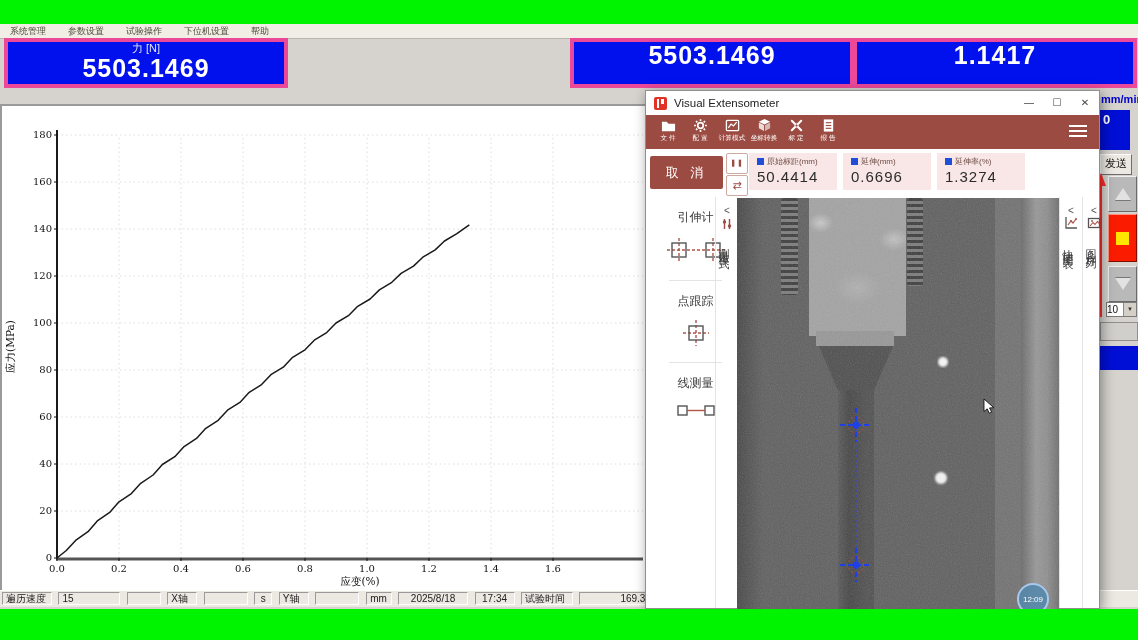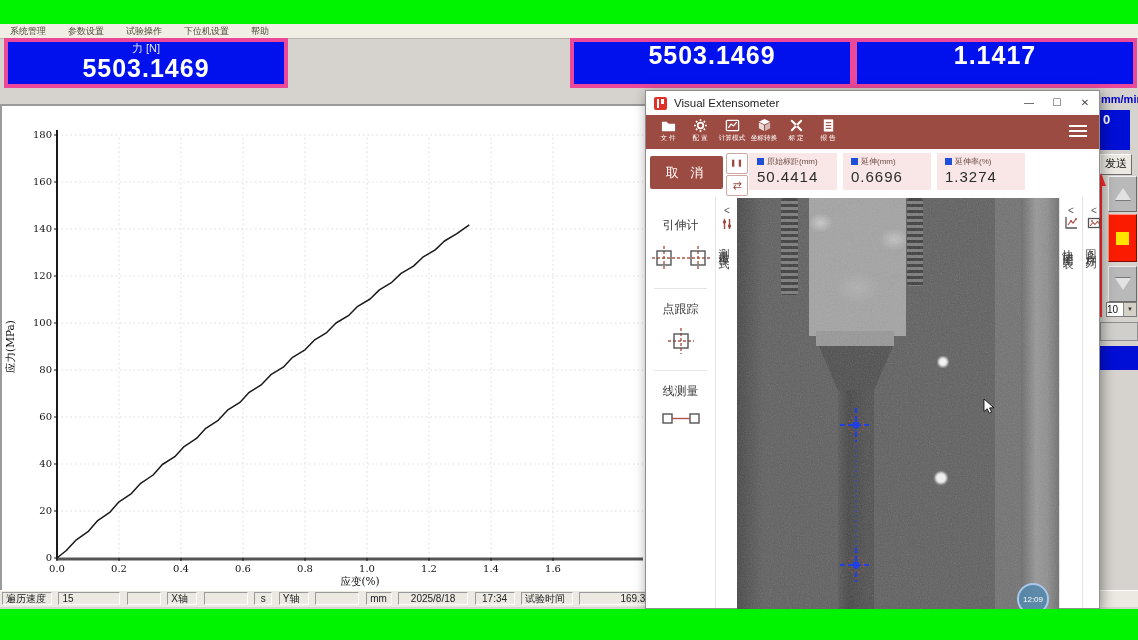--- a/index.html
+++ b/index.html
@@ -108,21 +108,21 @@
        border-radius:2px;background:#fff;color:#9c4b42;text-align:center;}
   #pause-btn{top:4px;font-size:7px;line-height:18px;letter-spacing:1px;}
   #loop-btn{top:26px;font-size:11px;line-height:18px;}
   .ro-box{position:absolute;top:4px;width:88px;height:37px;background:#f8e7e6;padding:3px 0 0 8px;
        box-sizing:border-box;}
   .ro-label{font-size:8px;color:#6d4a44;display:flex;align-items:center;gap:3px;white-space:nowrap;}
   .ro-label i{width:7px;height:7px;background:#1f4fd8;display:inline-block;}
   .ro-value{font-size:15px;color:#2b2b2b;letter-spacing:1px;margin-top:1px;}
 
   #ext-main{position:absolute;top:106px;left:0;right:0;bottom:0;background:#fff;}
-  #ext-sidebar{position:absolute;top:8px;left:0;width:69px;bottom:0;text-align:center;}
+  #ext-sidebar{position:absolute;top:0;left:0;width:69px;bottom:0;text-align:center;padding-left:15px;}
   .sg-label{font-size:12px;color:#3a3a3a;margin-top:12px;}
   .sg-icon{margin-top:10px;}
   .sg-sep{height:1px;background:#e4e4e4;margin:12px 8px 0 8px;}
   .vstrip{position:absolute;top:0;bottom:0;width:22px;border-left:1px solid #e4e4e4;text-align:center;}
   #mode-strip{left:69px;}
   .vstrip .chev{font-size:10px;color:#555;margin-top:8px;}
   .vstrip .vtext{writing-mode:vertical-rl;font-size:11px;color:#3a3a3a;letter-spacing:3px;margin-top:6px;}
 
   #camera{position:absolute;left:91px;top:1px;width:322px;height:412px;background:#5f5f5f;overflow:hidden;}
   .cam-el{position:absolute;}

